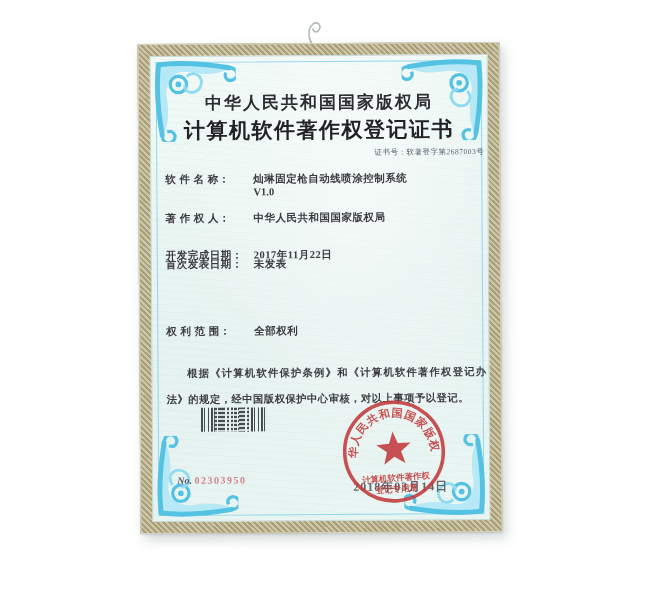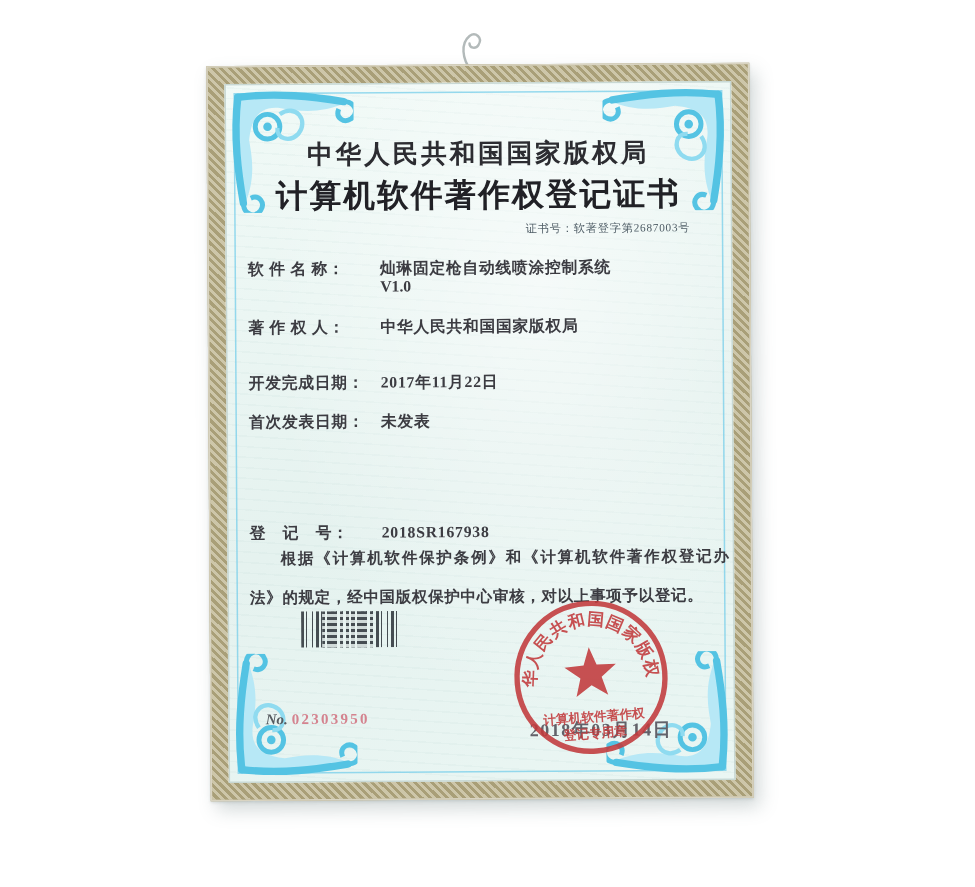--- a/index.html
+++ b/index.html
@@ -43,21 +43,21 @@
   .h1{
     position:absolute;left:0;right:0;top:36px;text-align:center;
     font-family:"Liberation Sans","DejaVu Sans",sans-serif;
     font-size:17px;font-weight:bold;letter-spacing:2px;color:#2c2c31;
   }
   .h2{
     position:absolute;left:0;right:0;top:61px;text-align:center;
     font-size:21px;font-weight:bold;letter-spacing:1.5px;color:#212126;
   }
   .certno{
-    position:absolute;top:93px;right:28px;
+    position:absolute;top:93px;right:4px;
     font-size:7.5px;color:#4f5d66;letter-spacing:.5px;
   }
   .row{position:absolute;left:15px;font-size:10.5px;color:#3c3c42;font-weight:600;white-space:nowrap;}
   .row .lbl{display:inline-block;width:88px;letter-spacing:.5px;}
   .row .val{letter-spacing:.5px;}
   .val2{position:absolute;left:103px;font-size:10.5px;color:#3c3c42;font-weight:600;text-align:center;}
   .statement{
     position:absolute;left:15px;top:305px;width:320px;
     font-size:10.3px;line-height:26px;color:#3c3c42;font-weight:600;
     text-indent:2em;letter-spacing:.5px;text-align:justify;
@@ -155,29 +155,29 @@
         <div class="val2" style="top:131px">V1.0</div>
 
         <div class="row" style="top:156px">
           <span class="lbl">著 作 权 人：</span><span class="val">中华人民共和国国家版权局</span>
         </div>
 
         <div class="row" style="top:193px">
           <span class="lbl">开发完成日期：</span><span class="val">2017年11月22日</span>
         </div>
 
-        <div class="row" style="top:219px">
+        <div class="row" style="top:202px">
           <span class="lbl">首次发表日期：</span><span class="val">未发表</span>
         </div>
 
 
-
-        <div class="row" style="top:293px">
-          <span class="lbl">登　记　号：</span><span class="val">2018SR167938</span>
-        </div>
+        <div class="row" style="top:269px">
+          <span class="lbl">权 利 范 围：</span><span class="val">全部权利</span>
+        </div>
+
 
         <div class="statement">根据《计算机软件保护条例》和《计算机软件著作权登记办法》的规定，经中国版权保护中心审核，对以上事项予以登记。</div>
 
         <div class="barcode"></div>
 
         <div class="serial">
           <span class="no-lbl">No.</span>
           <span class="no-num">02303950</span>
         </div>
 

